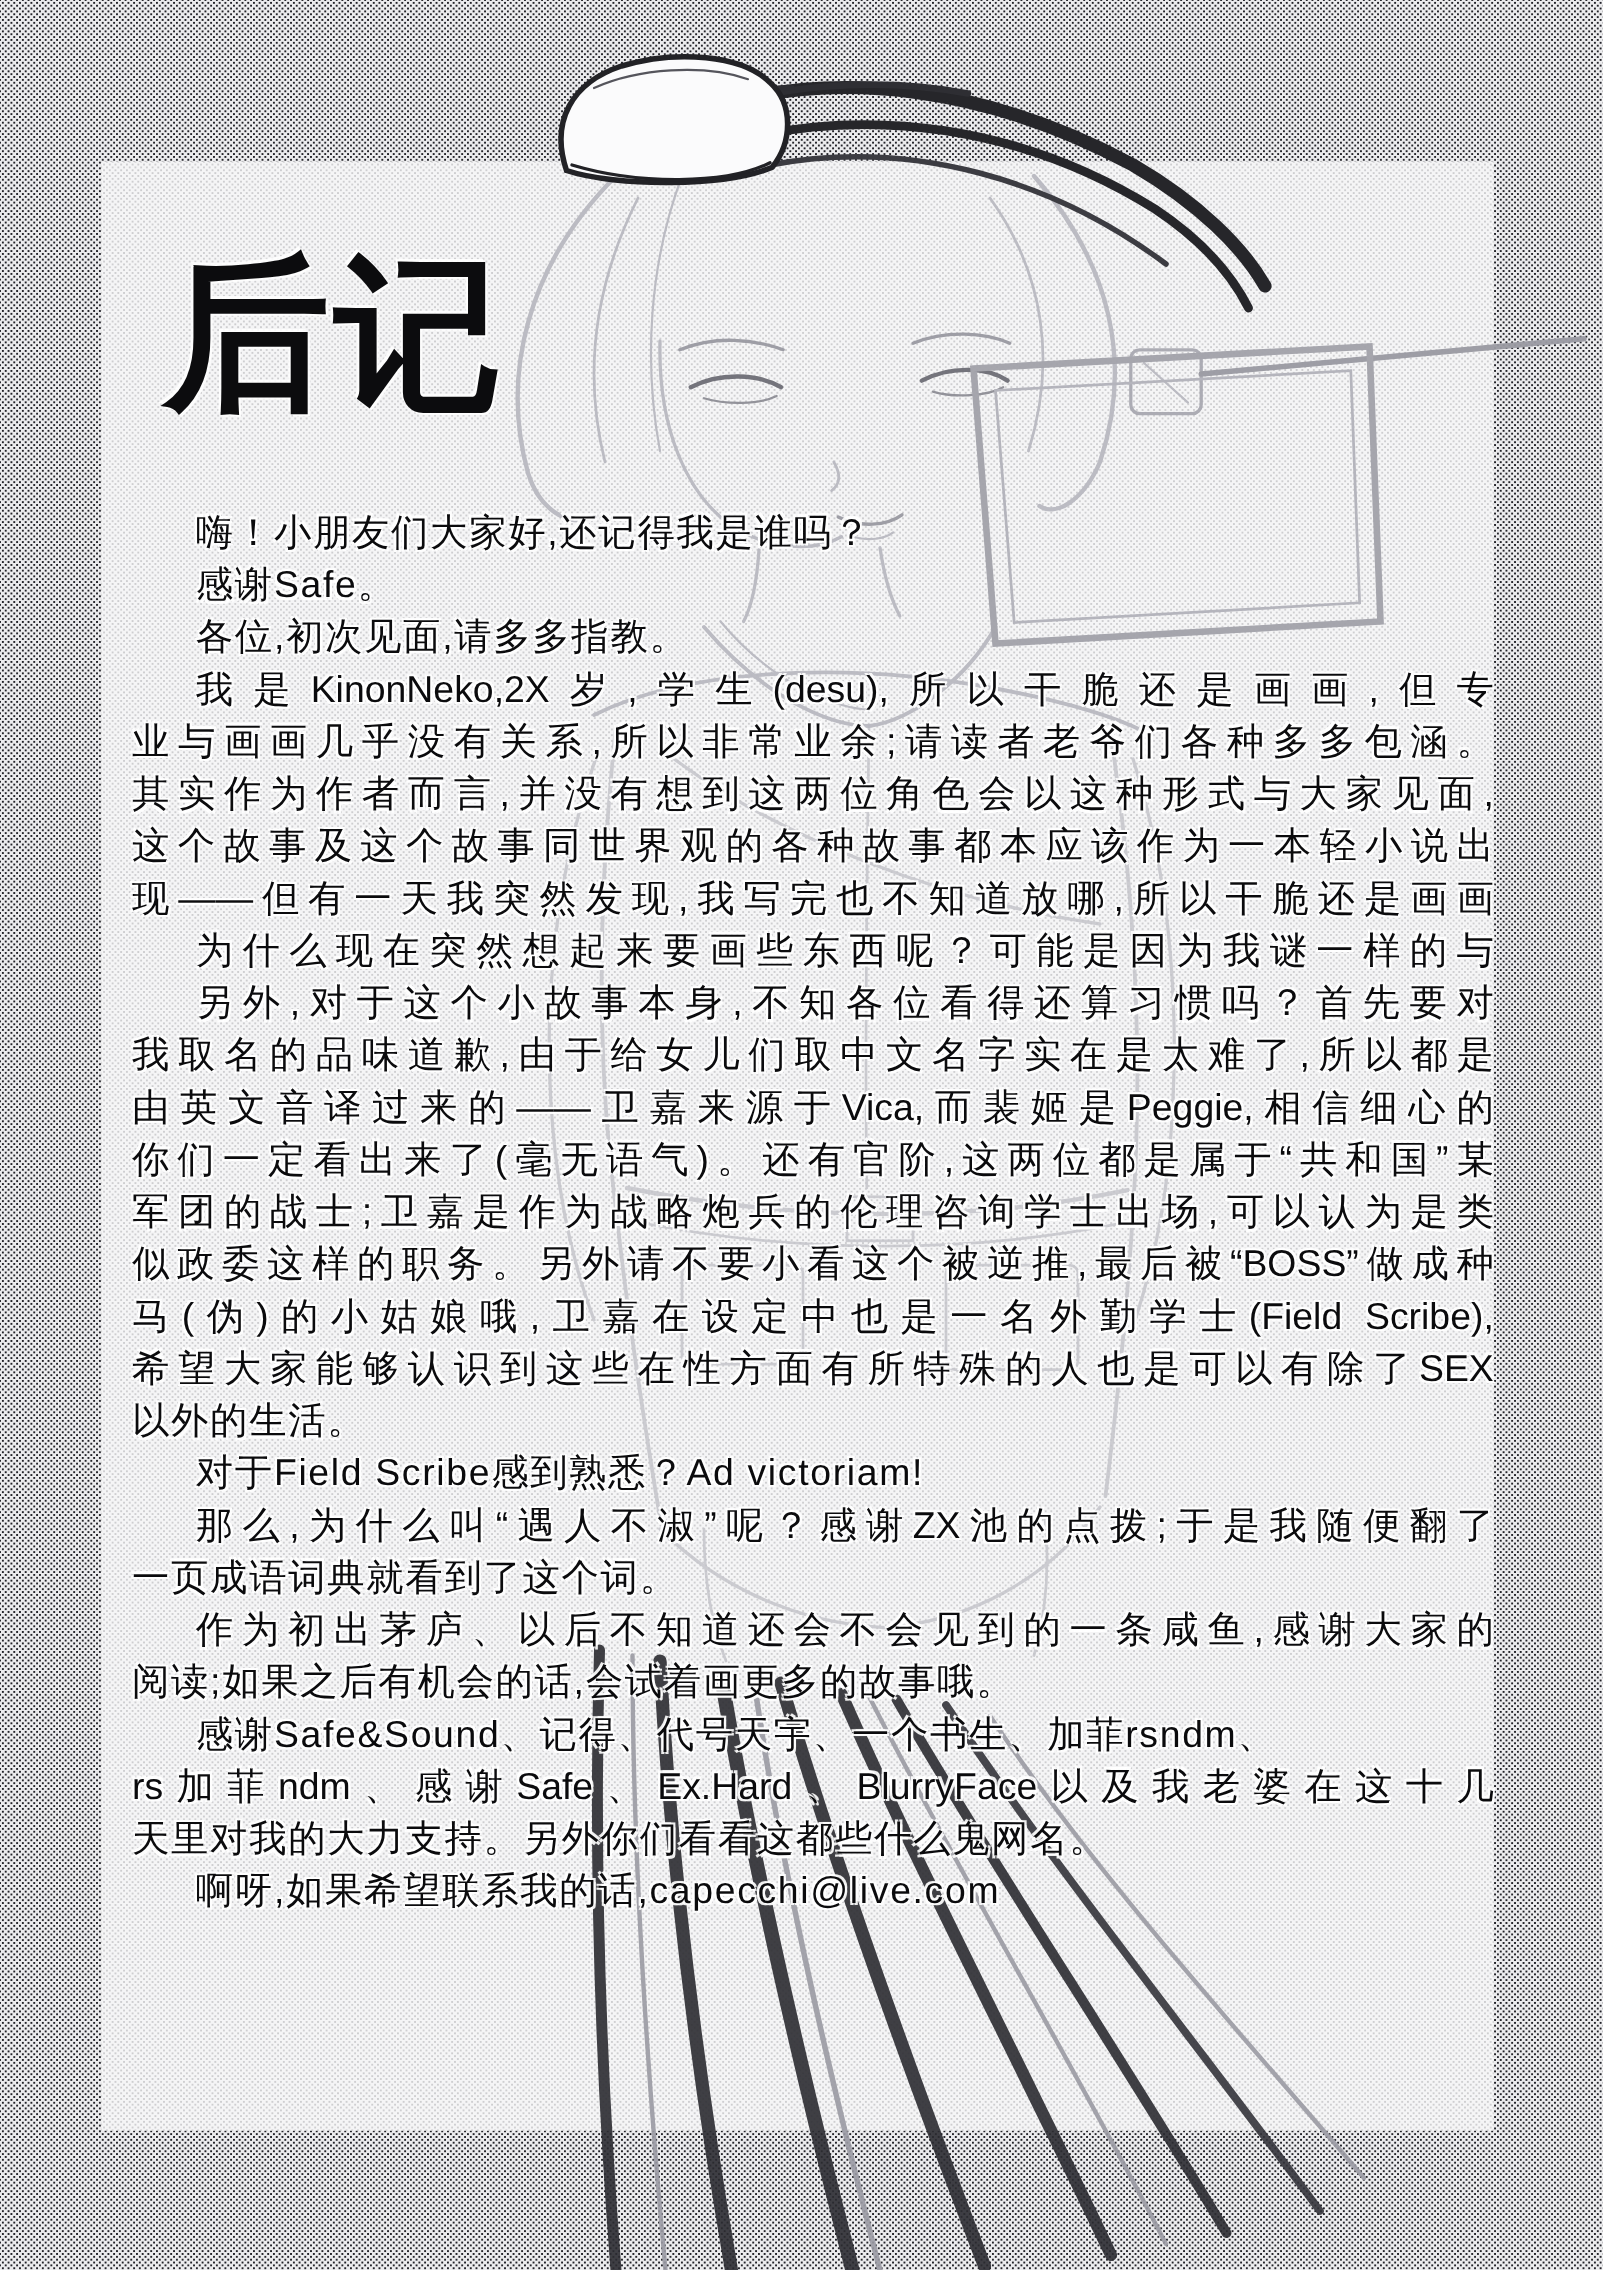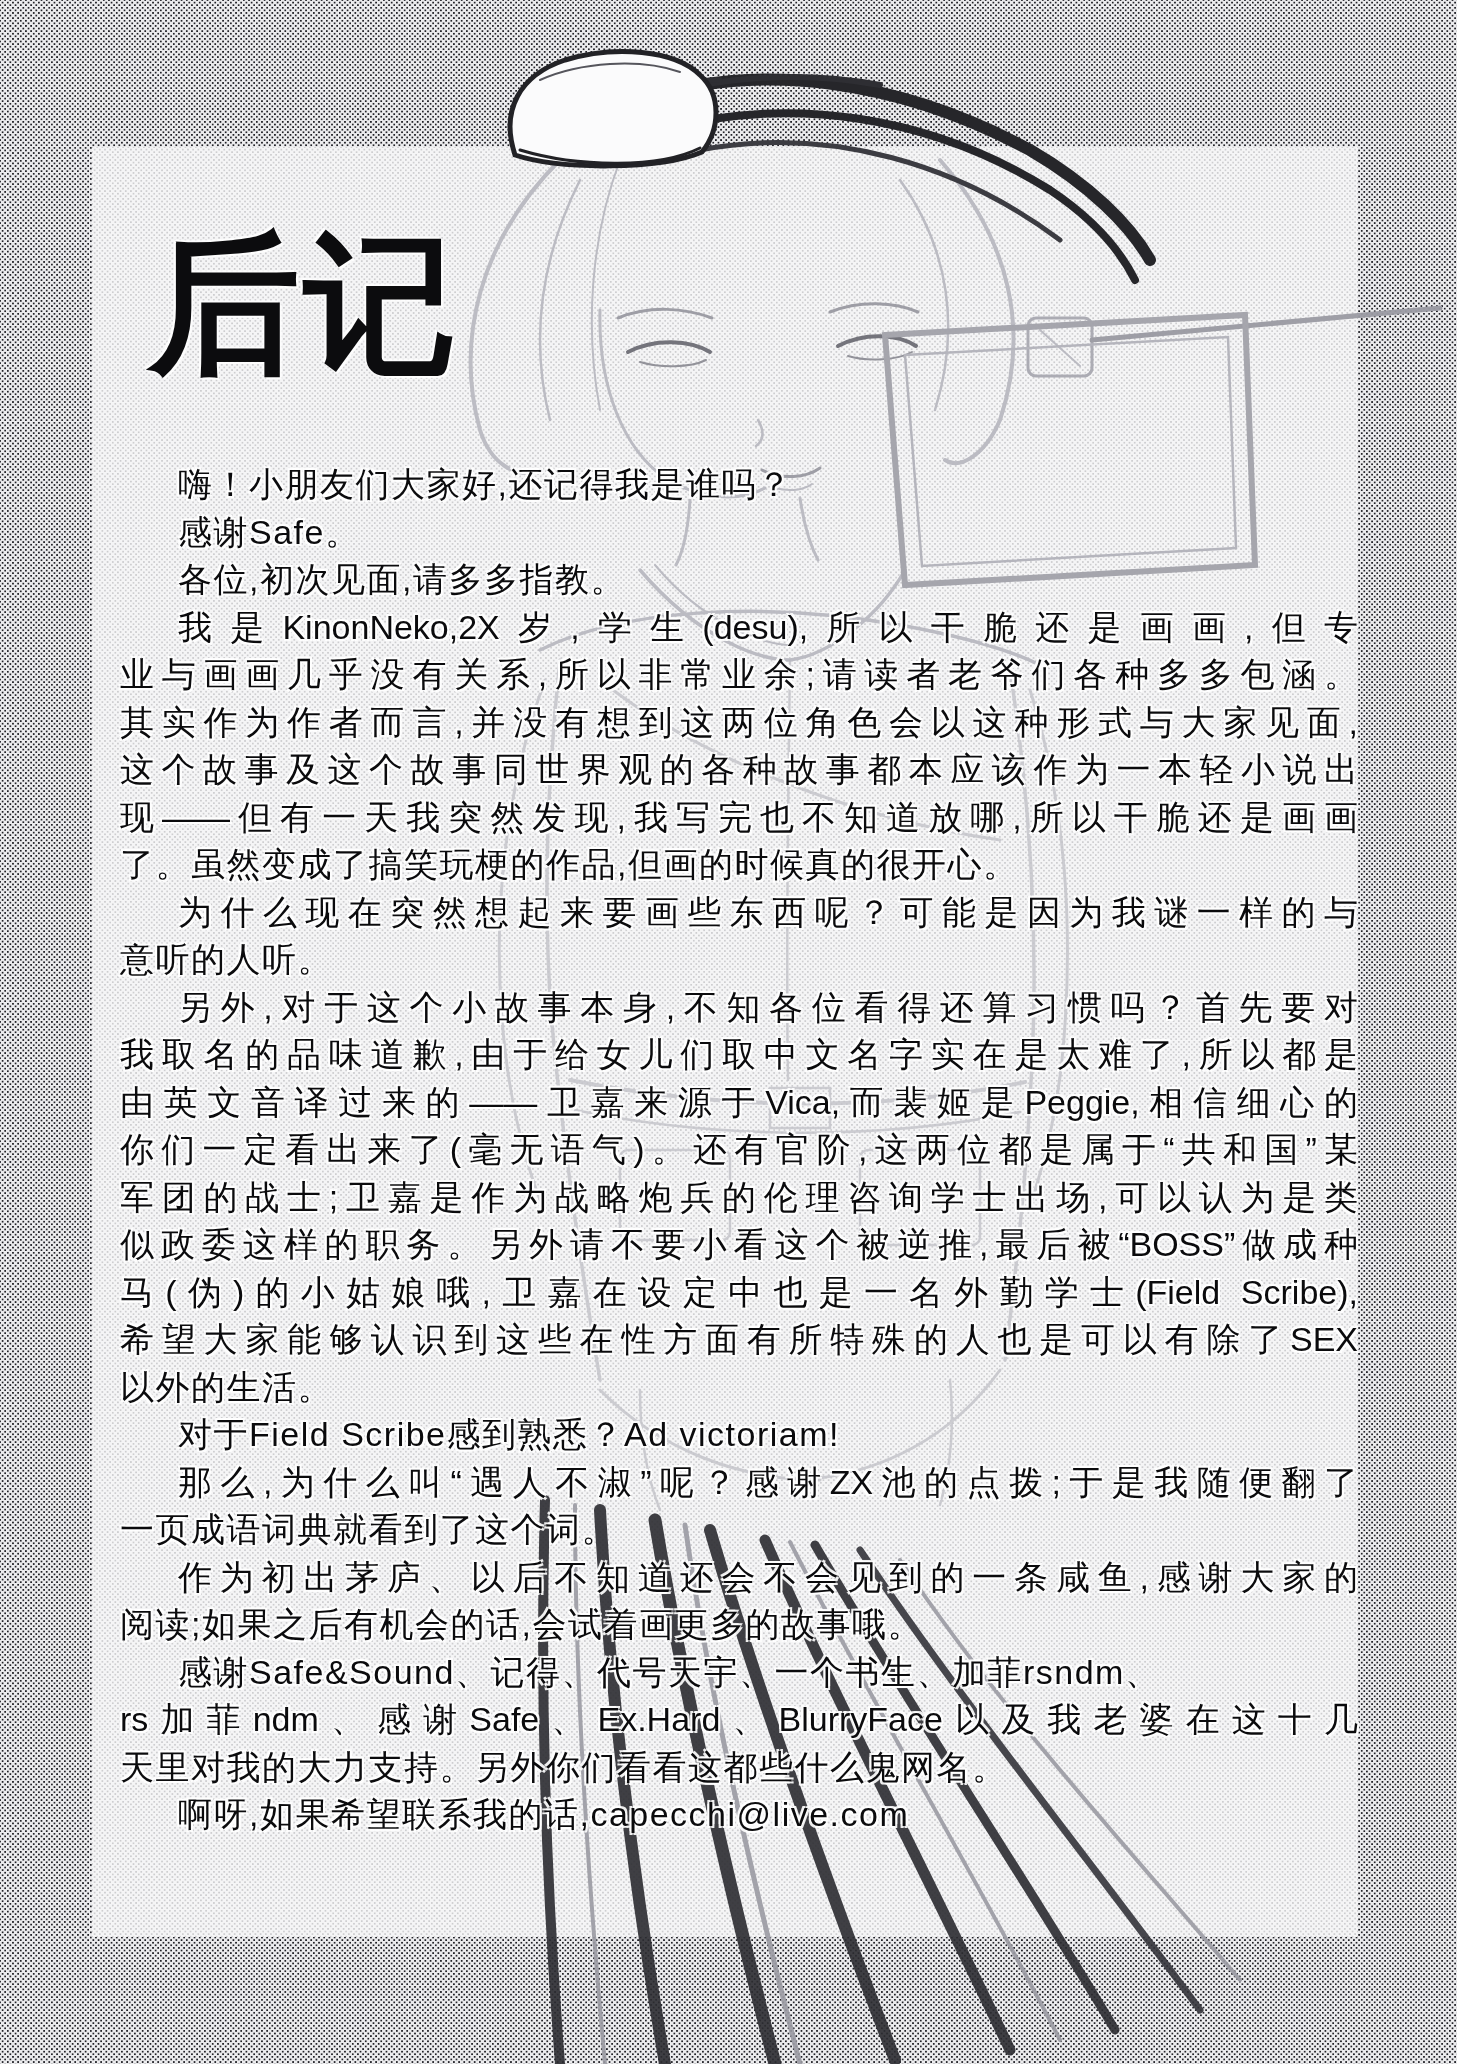--- a/index.html
+++ b/index.html
@@ -134,23 +134,21 @@
 
   <div class="bodytext">
     <div class="ln ind">嗨！小朋友们大家好,还记得我是谁吗？</div>
     <div class="ln ind">感谢Safe。</div>
     <div class="ln ind">各位,初次见面,请多多指教。</div>
     <div class="ln ind j">我是KinonNeko,2X岁,学生(desu),所以干脆还是画画,但专</div>
     <div class="ln j">业与画画几乎没有关系,所以非常业余;请读者老爷们各种多多包涵。</div>
     <div class="ln j">其实作为作者而言,并没有想到这两位角色会以这种形式与大家见面,</div>
     <div class="ln j">这个故事及这个故事同世界观的各种故事都本应该作为一本轻小说出</div>
     <div class="ln j">现——但有一天我突然发现,我写完也不知道放哪,所以干脆还是画画</div>
-    <div class="ln">了。虽然变成了搞笑玩梗的作品,但画的时候真的很开心。</div>
     <div class="ln ind j">为什么现在突然想起来要画些东西呢？可能是因为我谜一样的与</div>
-    <div class="ln">意听的人听。</div>
     <div class="ln ind j">另外,对于这个小故事本身,不知各位看得还算习惯吗？首先要对</div>
     <div class="ln j">我取名的品味道歉,由于给女儿们取中文名字实在是太难了,所以都是</div>
     <div class="ln j">由英文音译过来的——卫嘉来源于Vica,而裴姬是Peggie,相信细心的</div>
     <div class="ln j">你们一定看出来了(毫无语气)。还有官阶,这两位都是属于“共和国”某</div>
     <div class="ln j">军团的战士;卫嘉是作为战略炮兵的伦理咨询学士出场,可以认为是类</div>
     <div class="ln j">似政委这样的职务。另外请不要小看这个被逆推,最后被“BOSS”做成种</div>
     <div class="ln j">马(伪)的小姑娘哦,卫嘉在设定中也是一名外勤学士(Field Scribe),</div>
     <div class="ln j">希望大家能够认识到这些在性方面有所特殊的人也是可以有除了SEX</div>
     <div class="ln">以外的生活。</div>
     <div class="ln ind">对于Field Scribe感到熟悉？Ad victoriam!</div>

